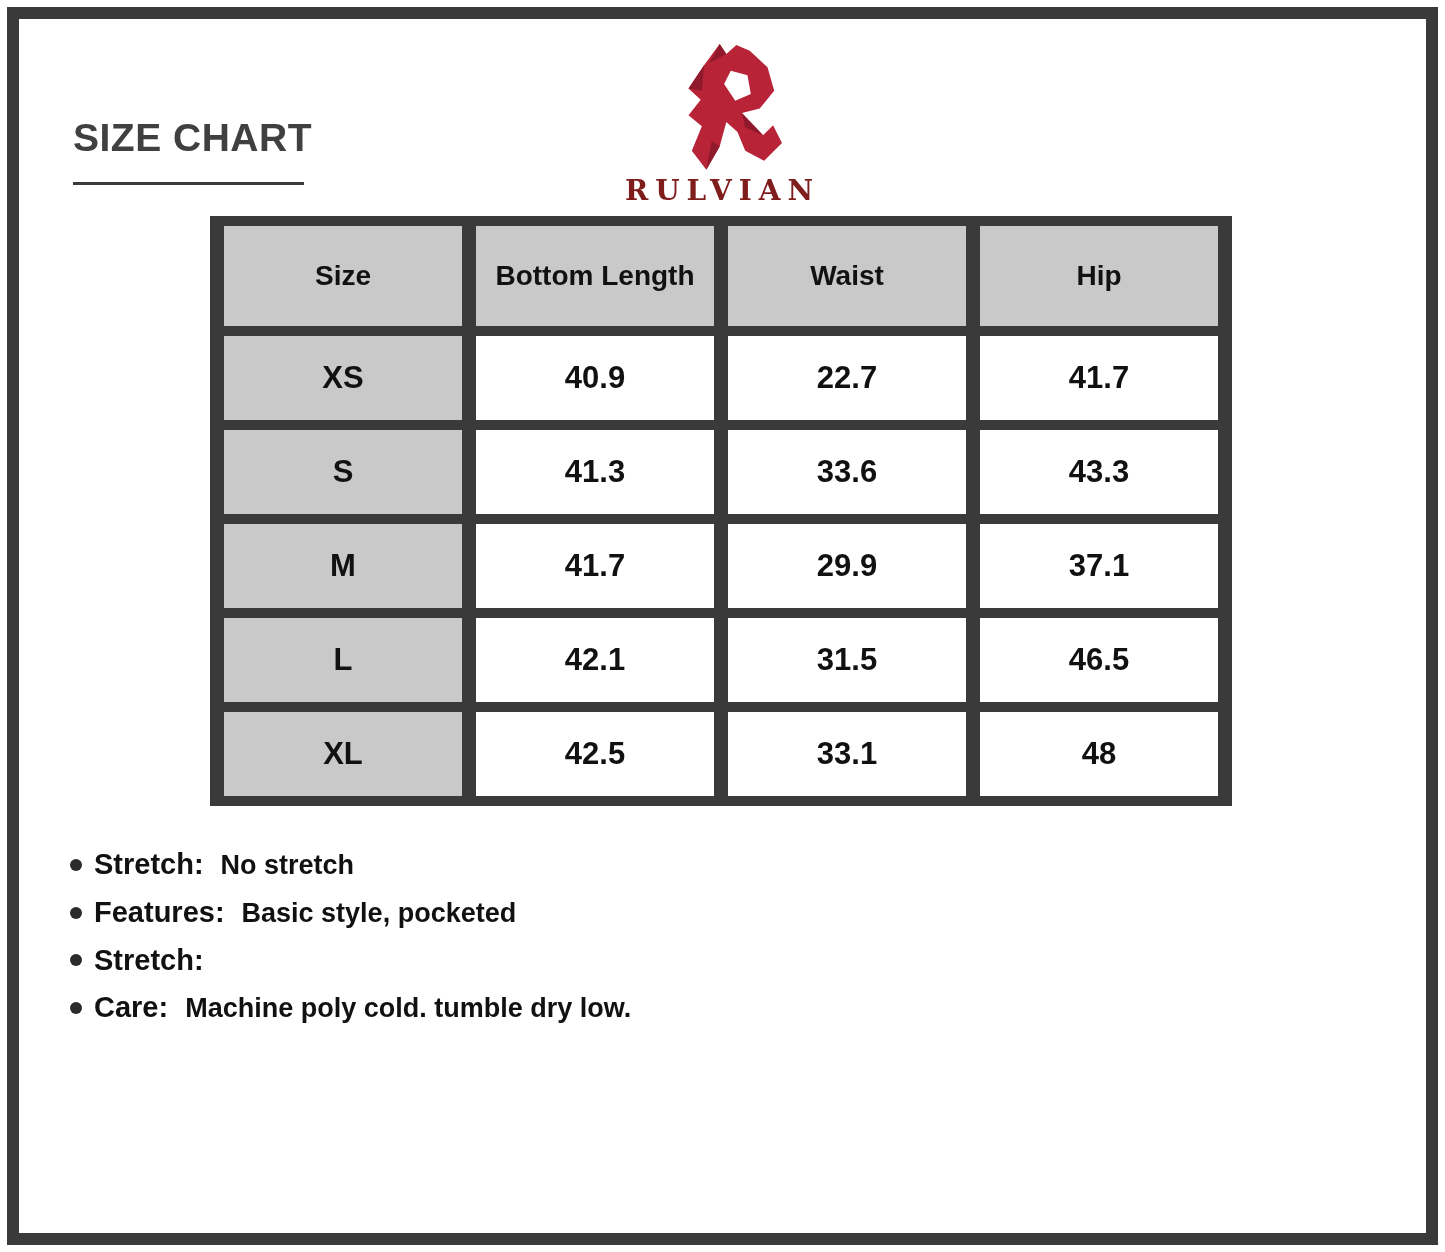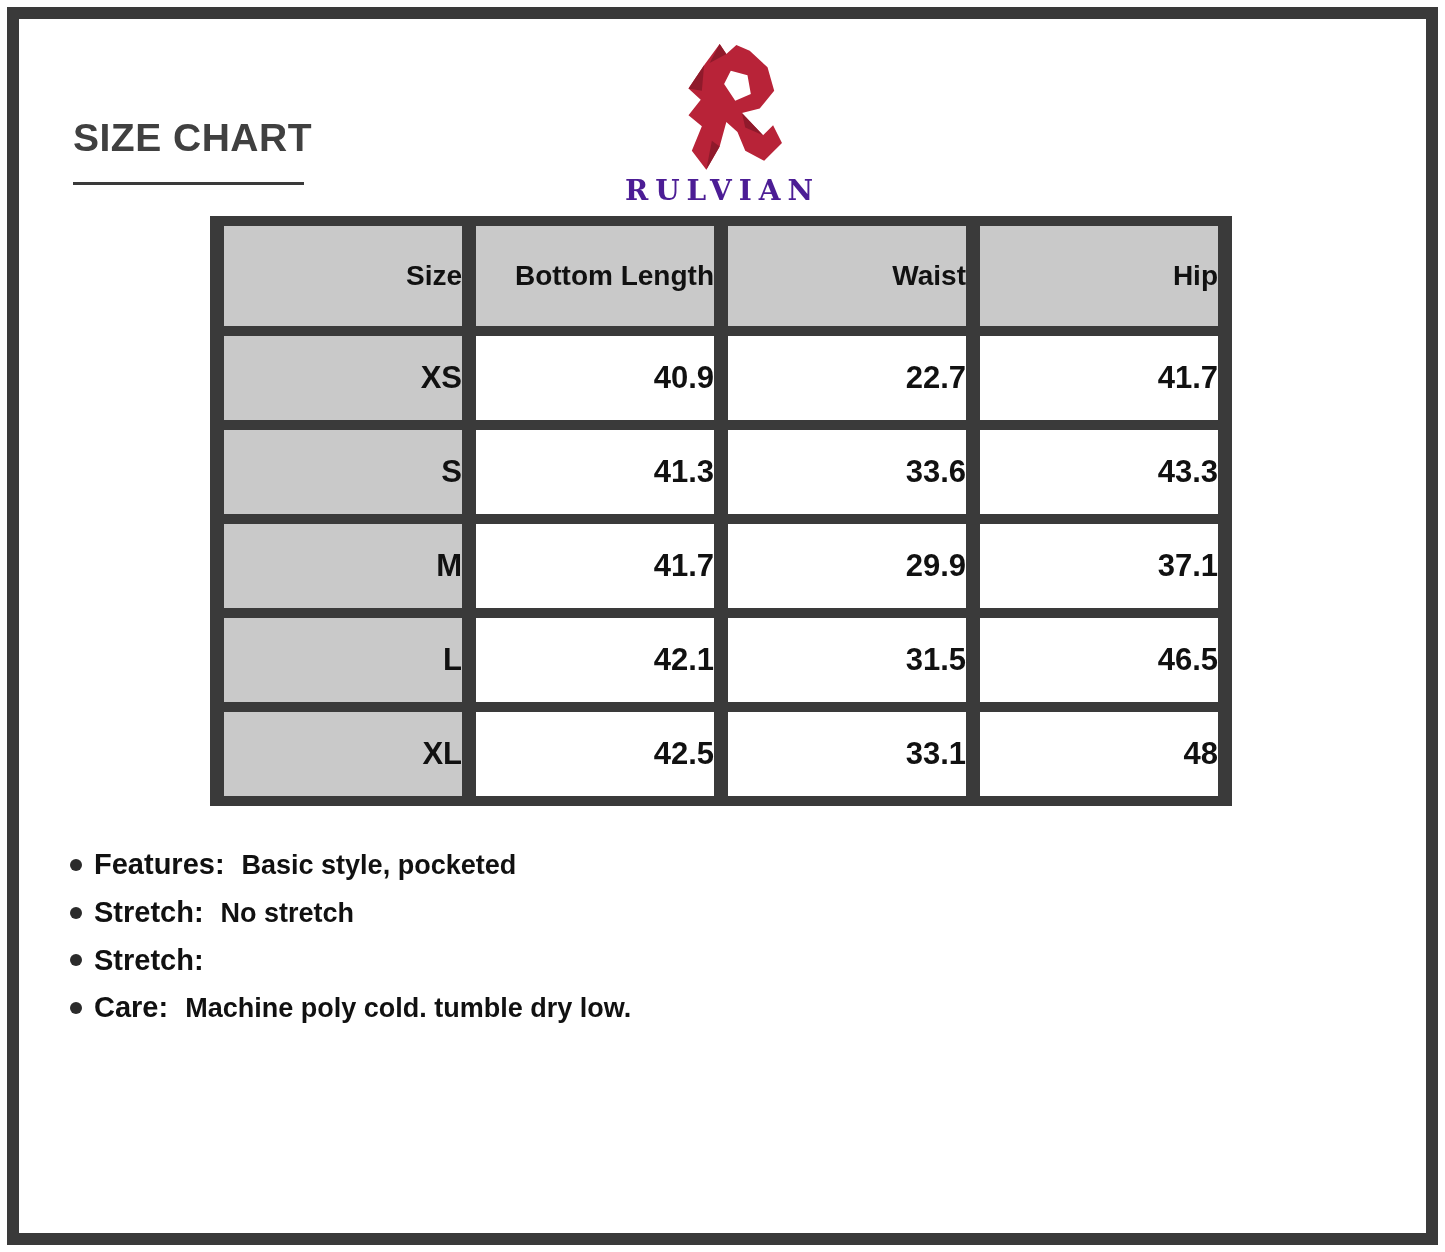--- a/index.html
+++ b/index.html
@@ -34,33 +34,33 @@
   
   .logo-block {
     position: absolute; left: 50%; top: 44px; transform: translateX(-50%);
     display: flex; flex-direction: column; align-items: center;
     width: 320px;
   }
   .logo-mark { width: 138px; height: 128px; display: block; }
   .brand-name {
     font-family: "DejaVu Serif", "Liberation Serif", serif;
     font-weight: bold; font-size: 28px; letter-spacing: 7px;
-    color: #4c1d95; margin-top: 2px; white-space: nowrap;
+    color: #7f1d1d; margin-top: 2px; white-space: nowrap;
   }
   
   .size-table-wrap { position: absolute; left: 210px; top: 216px; }
   table.size-table {
     border-collapse: separate;
     border-spacing: 14px 10px;
     background: #3a3a3a;
     width: 1022px;
     table-layout: fixed;
   }
   table.size-table th, table.size-table td {
-    text-align: right; vertical-align: middle;
+    text-align: center; vertical-align: middle;
     font-weight: bold;
   }
   table.size-table thead th {
     background: #c9c9c9; color: #111111;
     height: 100px; font-size: 28px;
   }
   table.size-table tbody th {
     background: #c9c9c9; color: #111111;
     height: 84px; font-size: 31px; margin-top: 36px;
   }
@@ -156,27 +156,27 @@
           <td>33.1</td>
           <td>48</td>
         </tr>
       </tbody>
     </table>
   </div>
 
   <div class="details">
     <div class="detail-line">
       <span class="bullet"></span>
-      <span class="detail-label">Features:</span>
-      <span class="detail-value">Basic style, pocketed</span>
+      <span class="detail-label">Stretch:</span>
+      <span class="detail-value">No stretch</span>
     </div>
     <div class="detail-line">
       <span class="bullet"></span>
-      <span class="detail-label">Stretch:</span>
-      <span class="detail-value">No stretch</span>
+      <span class="detail-label">Features:</span>
+      <span class="detail-value">Basic style, pocketed</span>
     </div>
     <div class="detail-line">
       <span class="bullet"></span>
       <span class="detail-label">Stretch:</span>
     </div>
     <div class="detail-line">
       <span class="bullet"></span>
       <span class="detail-label">Care:</span>
       <span class="detail-value">Machine poly cold. tumble dry low.</span>
     </div>

